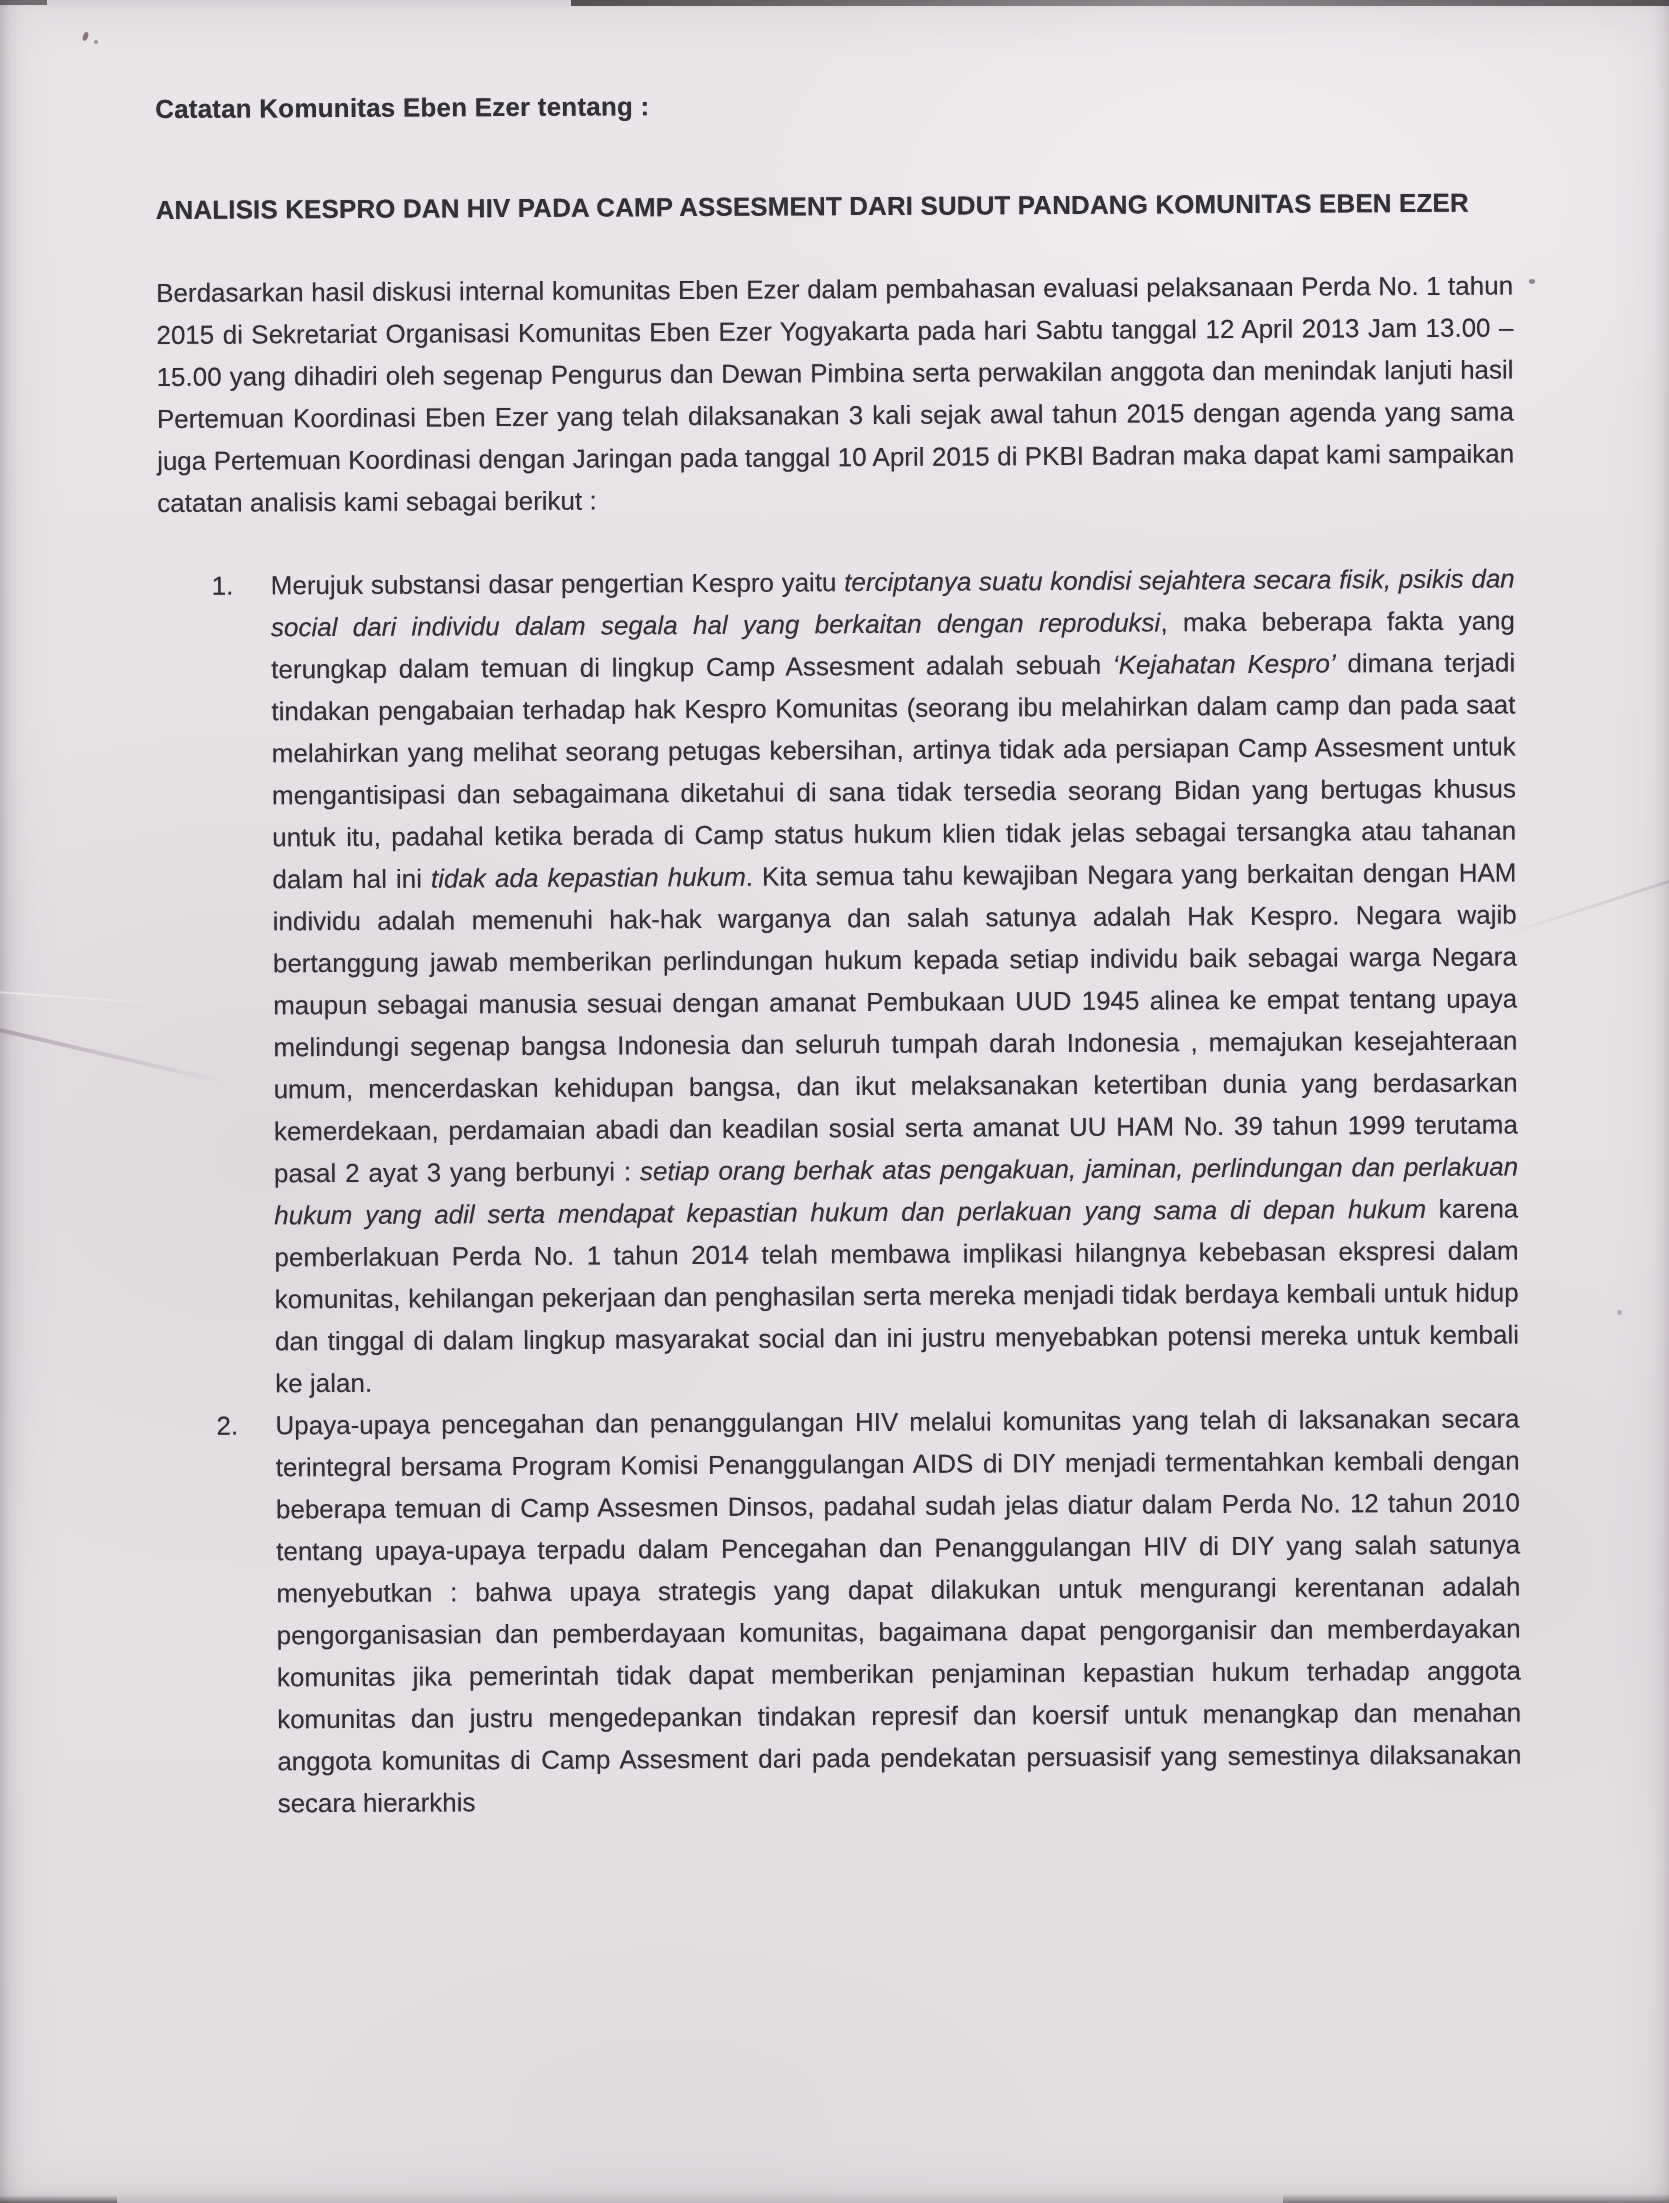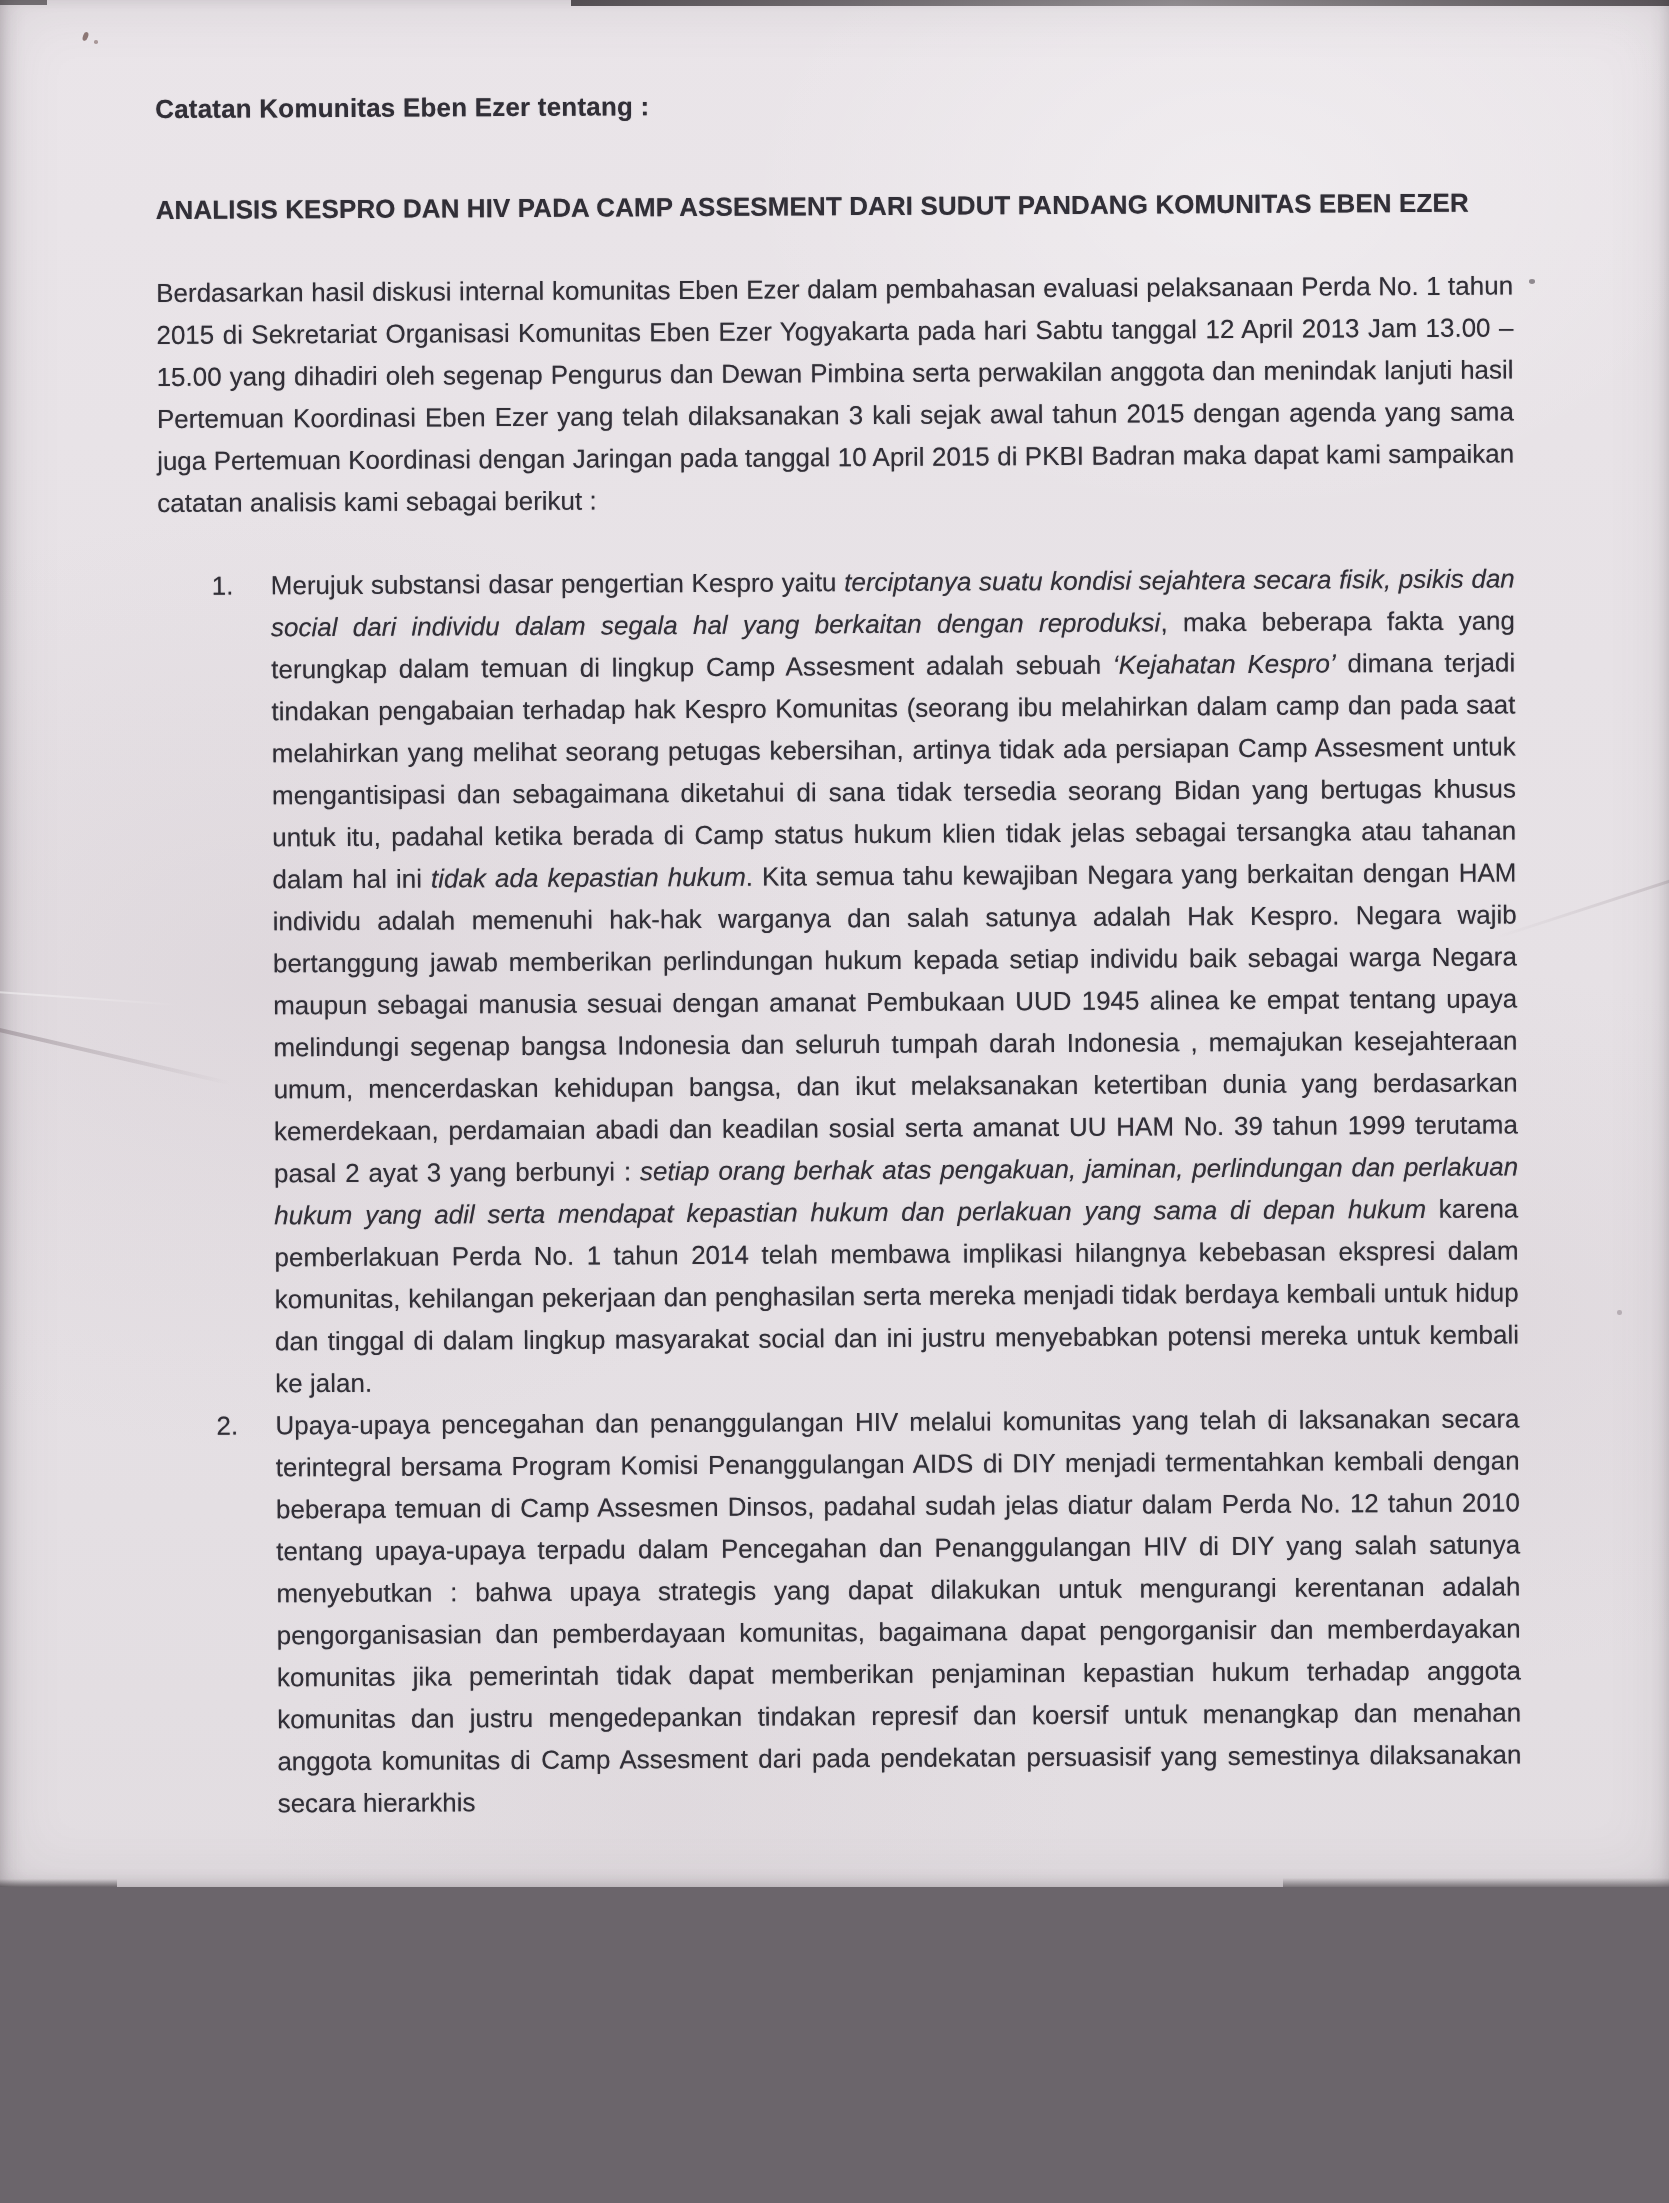--- a/index.html
+++ b/index.html
@@ -1,19 +1,19 @@
 <!DOCTYPE html>
 <html style="font-size:14.4px"><head>
 <meta charset="utf-8">
 <style>
   * { margin:0; padding:0; box-sizing:border-box; }
   html,body { background:#6b656b; }
   .page {
     position:relative;
-    width:1670px; height:1887px;
+    width:1670px; height:2203px;
     margin:0 auto;
     overflow:hidden;
     font-family:"Liberation Sans", sans-serif;
     color:#312f37;
     background:
       radial-gradient(ellipse 810px 540px at 74% 10%, rgba(255,255,255,0.30), transparent 62%),
       radial-gradient(ellipse 990px 720px at 16% 52%, rgba(208,199,205,0.35), transparent 65%),
       radial-gradient(ellipse 810px 585px at 88% 70%, rgba(211,202,208,0.30), transparent 60%),
       radial-gradient(ellipse 630px 360px at 40% 96%, rgba(215,207,212,0.28), transparent 65%),
       linear-gradient(180deg, #eae5e9 0%, #e7e2e6 35%, #e5e0e4 70%, #e2dde1 100%);

